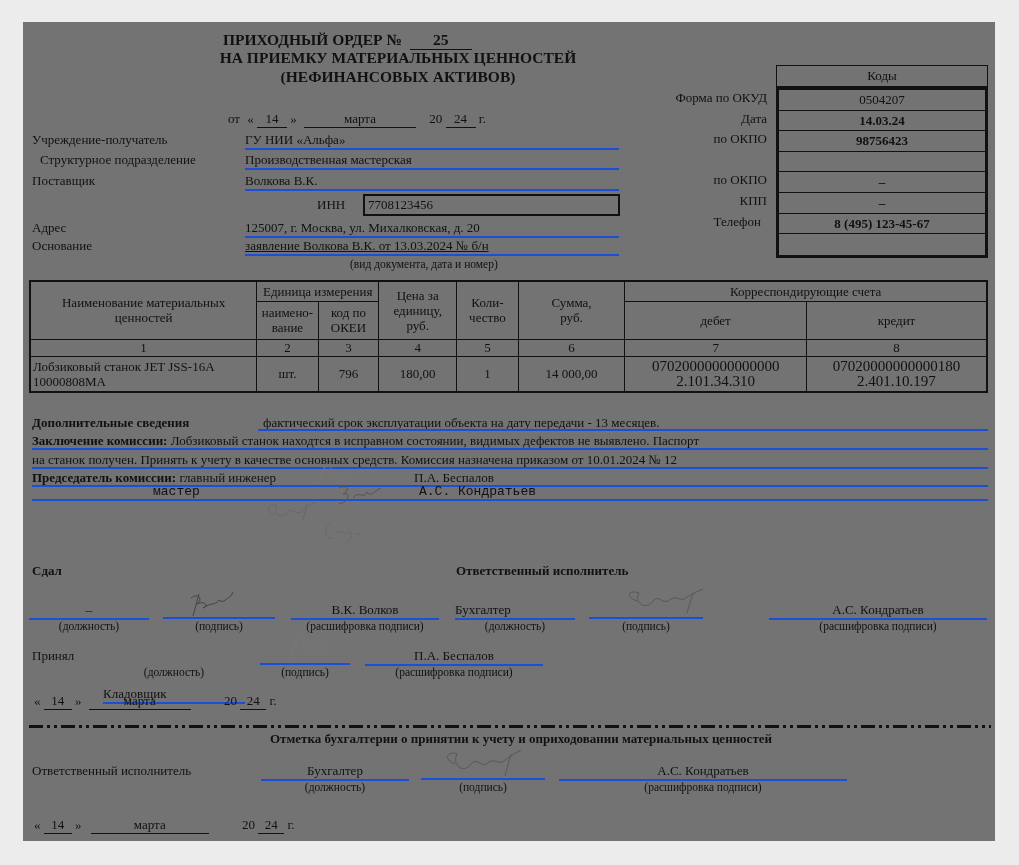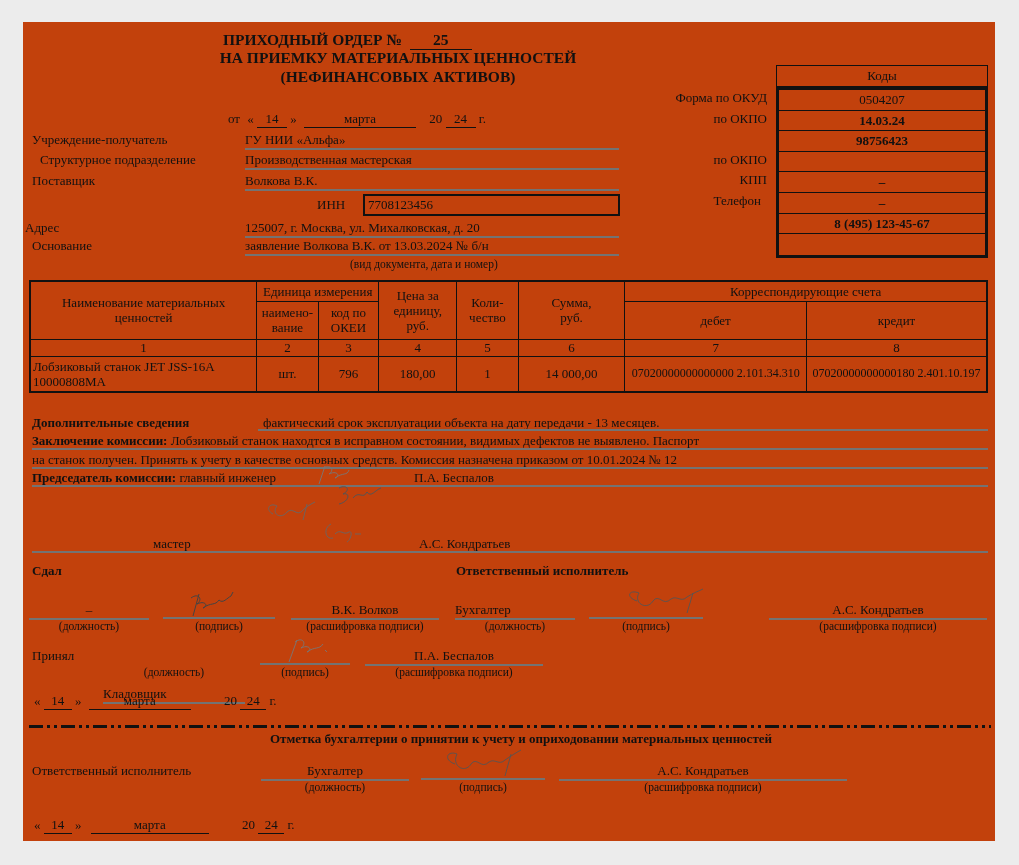--- a/index.html
+++ b/index.html
@@ -1,41 +1,41 @@
 <!DOCTYPE html>
 <html><head>
 <meta charset="utf-8">
 <style>
   * { box-sizing: border-box; margin: 0; padding: 0; }
   html, body { width: 1019px; height: 865px; background: #ececec; overflow: hidden; }
   body { position: relative; font-family: "Liberation Serif", "DejaVu Serif", serif; color: #111; font-size: 13px; }
-  .page { position: absolute; left: 23px; top: 22px; width: 972px; height: 819px; background: #c2410c; }
+  .page { position: absolute; left: 23px; top: 22px; width: 972px; height: 819px; background: #737373; }
   .abs { position: absolute; white-space: nowrap; }
   .b { font-weight: bold; }
   .ul { border-bottom: 1.5px solid #111; }
-  .ul2 { border-bottom: 2px solid #737373; }
+  .ul2 { border-bottom: 2px solid #1d4ed8; }
   .c { text-align: center; }
   .small { font-size: 11.5px; }
   .title { font-size: 15.5px; font-weight: bold; text-align: center; }
 
   
   .codes { position: absolute; left: 745px; top: 43px; width: 220px; padding-left: 8px; }
   .codes .hdr { height: 22px; border: 1.5px solid #111; text-align: center; line-height: 20px; }
   .codes .body { border: 3px solid #111; border-top-width: 3px; }
   .codes .cell { height: 20.6px; border-bottom: 1.5px solid #111; text-align: center; line-height: 19px; }
   .codes .cell:last-child { border-bottom: none; }
   .codes-labels { position: absolute; left: 560px; top: 43px; width: 184px; }
   .codes-labels div { height: 20.6px; line-height: 20px; text-align: right; }
 
   
   table.items { position: absolute; left: 6px; top: 258px; width: 959px; border-collapse: collapse; font-size: 13px; }
   table.items td { border: 1.5px solid #111; text-align: center; vertical-align: middle; line-height: 15px; padding: 1px 2px; }
   table.items tr.num td { height: 17px; padding: 0; }
   table.items td.left { text-align: left; }
-  table.items td.tiny { font-size: 12px; }
+  table.items td.tiny { font-size: 15px; }
   table.items { border: 2px solid #111; }
 
   .sig-svg { position: absolute; pointer-events: none; }
   .dash { position: absolute; left: 6px; top: 703px; width: 962px; height: 3px;
     background: repeating-linear-gradient(90deg, #111 0 14px, transparent 14px 18px, #111 18px 21px, transparent 21px 25px, #111 25px 28px, transparent 28px 32px); }
 </style>
 </head>
 <body>
 
 <div class="page">
@@ -53,20 +53,21 @@
     <span class="ul" style="display:inline-block; width:30px; text-align:center;">14</span>
     <span>»</span>
     <span class="ul" style="display:inline-block; width:112px; text-align:center; margin-left:4px;">марта</span>
     <span style="margin-left:10px;">20</span>
     <span class="ul" style="display:inline-block; width:30px; text-align:center;">24</span>
     <span>г.</span>
   </div>
 
   <div class="codes-labels" style="top:66px;">
     <div>Форма по ОКУД</div>
+    <div>Дата</div>
     <div>по ОКПО</div>
     <div></div>
     <div>по ОКПО</div>
     <div>КПП</div>
     <div style="padding-right:6px;">Телефон</div>
     <div></div>
   </div>
   <div class="codes">
     <div class="hdr">Коды</div>
     <div class="body">
@@ -86,25 +87,25 @@
 
   <div class="abs" style="left:9px; top:130px;margin-left:8px;">Структурное подразделение</div>
   <div class="abs ul2" style="left:222px; top:130px; width:374px;">Производственная мастерская</div>
 
   <div class="abs" style="left:9px; top:151px;">Поставщик</div>
   <div class="abs ul2" style="left:222px; top:151px; width:374px;">Волкова В.К.</div>
 
   <div class="abs" style="left:294px; top:175px;text-align:center;">ИНН</div>
   <div class="abs" style="left:340px; top:172px; width:257px; height:22px; border:2.5px solid #111; padding-left:3px; line-height:17px;">7708123456</div>
 
-  <div class="abs" style="left:2px; top:198px;">Адрес</div>
+  <div class="abs" style="left:9px; top:198px;">Адрес</div>
   <div class="abs ul2" style="left:222px; top:198px; width:374px;">125007, г. Москва, ул. Михалковская, д. 20</div>
 
   <div class="abs" style="left:9px; top:216px;">Основание</div>
-  <div class="abs ul2" style="left:222px; top:216px; width:374px;">заявление Волкова В.К. от 13.03.2024 № б/н</div>
+  <div class="abs ul2" style="left:222px; top:216px; width:374px;text-decoration:underline;">заявление Волкова В.К. от 13.03.2024 № б/н</div>
   <div class="abs small" style="left:327px; top:236px;">(вид документа, дата и номер)</div>
 
   <table class="items">
     <colgroup>
       <col style="width:221px">
         <col style="width:60px">
         <col style="width:59px">
         <col style="width:76px">
       <col style="width:60px">
         <col style="width:104px">
@@ -159,21 +160,21 @@
   </div>
   <div class="abs ul2" style="left:9px; top:430px; width:956px; height:17px;">
     <span>на станок получен. Принять к учету в качестве основных средств. Комиссия назначена приказом от 10.01.2024 № 12</span>
   </div>
 
   <div class="abs ul2" style="left:9px; top:448px; width:956px; height:17px;">
     <span class="b">Председатель комиссии:</span>
     <span>главный инженер</span>
     <span style="position:absolute; left:382px;">П.А. Беспалов</span>
   </div>
-  <div class="abs ul2" style="left:9px; top:514px; width:956px; height:17px;">
+  <div class="abs ul2" style="left:9px; top:462px; width:956px; height:17px;font-family:Liberation Mono, monospace;">
     <span style="position:absolute; left:121px;">мастер</span>
     <span style="position:absolute; left:387px;">А.С. Кондратьев</span>
   </div>
 
   <svg class="sig-svg" style="left:292px; top:440px;" width="40" height="26" viewBox="0 0 40 26">
       <path d="M4 22 L10 4 M8 6 C16 2 20 8 14 12 C22 8 26 14 20 16 C28 10 32 14 34 8" fill="none" stroke="#777" stroke-width="0.9"></path>
     </svg>
   <svg class="sig-svg" style="left:310px; top:460px;" width="56" height="24" viewBox="0 0 56 24">
       <path d="M6 6 C14 2 18 8 10 12 C18 10 16 20 6 22 M20 16 C26 8 30 18 34 10 C38 16 42 8 48 6" fill="none" stroke="#555" stroke-width="1"></path>
     </svg>

